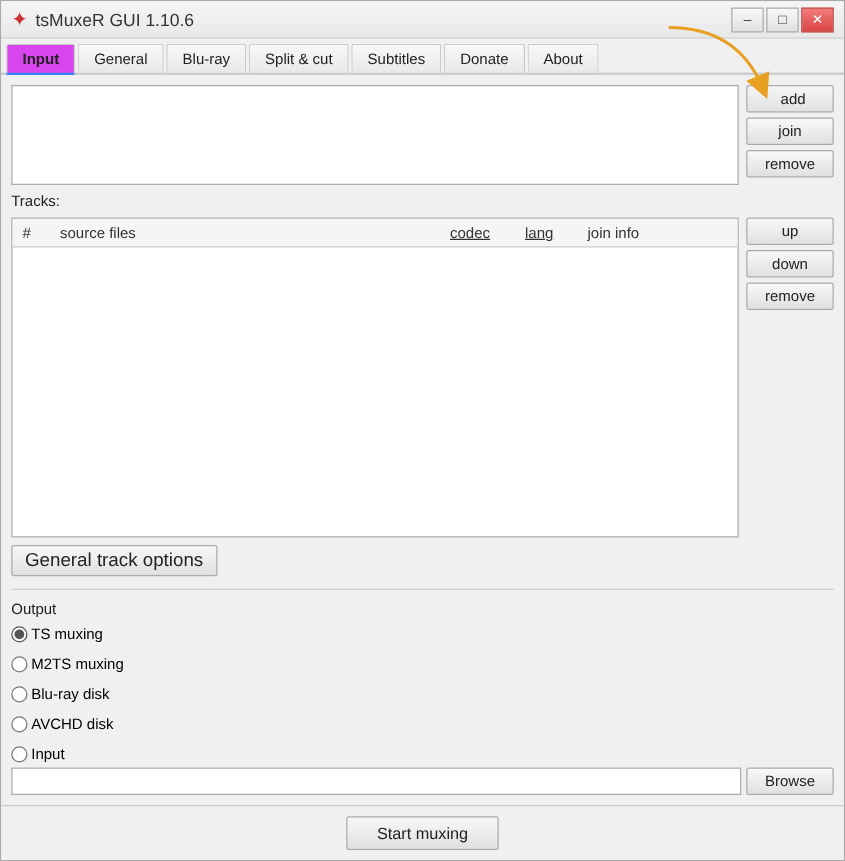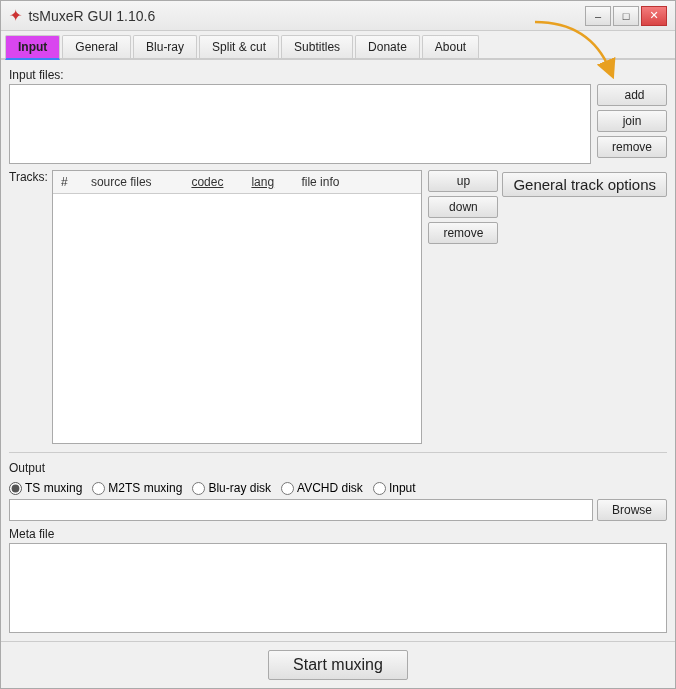--- a/index.html
+++ b/index.html
@@ -131,21 +131,21 @@
     .input-buttons {
       display: flex;
       flex-direction: column;
       gap: 4px;
       min-width: 70px;
     }
 
     
     .tracks-section {
       display: flex;
-      flex-direction: row;
+      flex-direction: column;
       gap: 4px;
       flex: 1;
     }
 
     .tracks-row {
       display: flex;
       gap: 6px;
       flex: 1;
     }
 
@@ -229,20 +229,21 @@
       display: flex;
       flex-direction: column;
       gap: 4px;
     }
 
     .radio-row {
       display: flex;
       align-items: flex-start;
       gap: 10px;
       flex-wrap: wrap;
+      flex-direction: column;
     }
 
     .radio-item {
       display: flex;
       align-items: center;
       gap: 3px;
       cursor: pointer;
     }
 
     .radio-item input[type=radio] {
@@ -283,21 +284,21 @@
       padding: 8px;
       border-top: 1px solid #ccc;
       background: #f0f0f0;
     }
 
     .btn-large {
       padding: 5px 24px;
       border: 1px solid #aaa;
       background: linear-gradient(to bottom, #f8f8f8, #e0e0e0);
       cursor: pointer;
-      font-size: 16px;
+      font-size: 13px;
       color: #222;
       border-radius: 2px;
     }
 
     
     .arrow-overlay {
       position: absolute;
       top: 0;
       left: 0;
       pointer-events: none;
@@ -338,41 +339,40 @@
       <div class="tab">Blu-ray</div>
       <div class="tab">Split &amp; cut</div>
       <div class="tab">Subtitles</div>
       <div class="tab">Donate</div>
       <div class="tab">About</div>
     </div>
 
     <div class="content">
 
       <div>
-        <div class="section-label">Input files:</div>
         <div class="input-row">
           <div class="input-files-box"></div>
           <div class="input-buttons">
             <button class="btn add">add</button>
             <button class="btn">join</button>
             <button class="btn">remove</button>
           </div>
         </div>
       </div>
 
       <div class="tracks-section">
         <div class="section-label">Tracks:</div>
         <div class="tracks-row">
           <div class="tracks-table-wrapper">
             <div class="tracks-header">
               <div class="tracks-header-col col-num">#</div>
               <div class="tracks-header-col col-source">source files</div>
               <div class="tracks-header-col col-codec">codec</div>
               <div class="tracks-header-col col-lang">lang</div>
-              <div class="tracks-header-col col-info">file info</div>
+              <div class="tracks-header-col col-info">join info</div>
             </div>
             <div class="tracks-body"></div>
           </div>
           <div class="tracks-buttons">
             <button class="btn">up</button>
             <button class="btn">down</button>
             <button class="btn">remove</button>
           </div>
         </div>
 
@@ -406,24 +406,20 @@
             <input type="radio" name="output-type" style="">
             <span>Input</span>
           </label>
         </div>
         <div class="output-path-row">
           <input type="text" class="output-path-input" style="">
           <button class="btn">Browse</button>
         </div>
       </div>
 
-      <div>
-        <div class="section-label">Meta file</div>
-        <div class="meta-file-box"></div>
-      </div>
 
     </div>
 
     <div class="bottom-bar">
       <button class="btn-large">Start muxing</button>
     </div>
 
   </div>
 
   <svg class="arrow-overlay" width="676" height="689" xmlns="http://www.w3.org/2000/svg">

